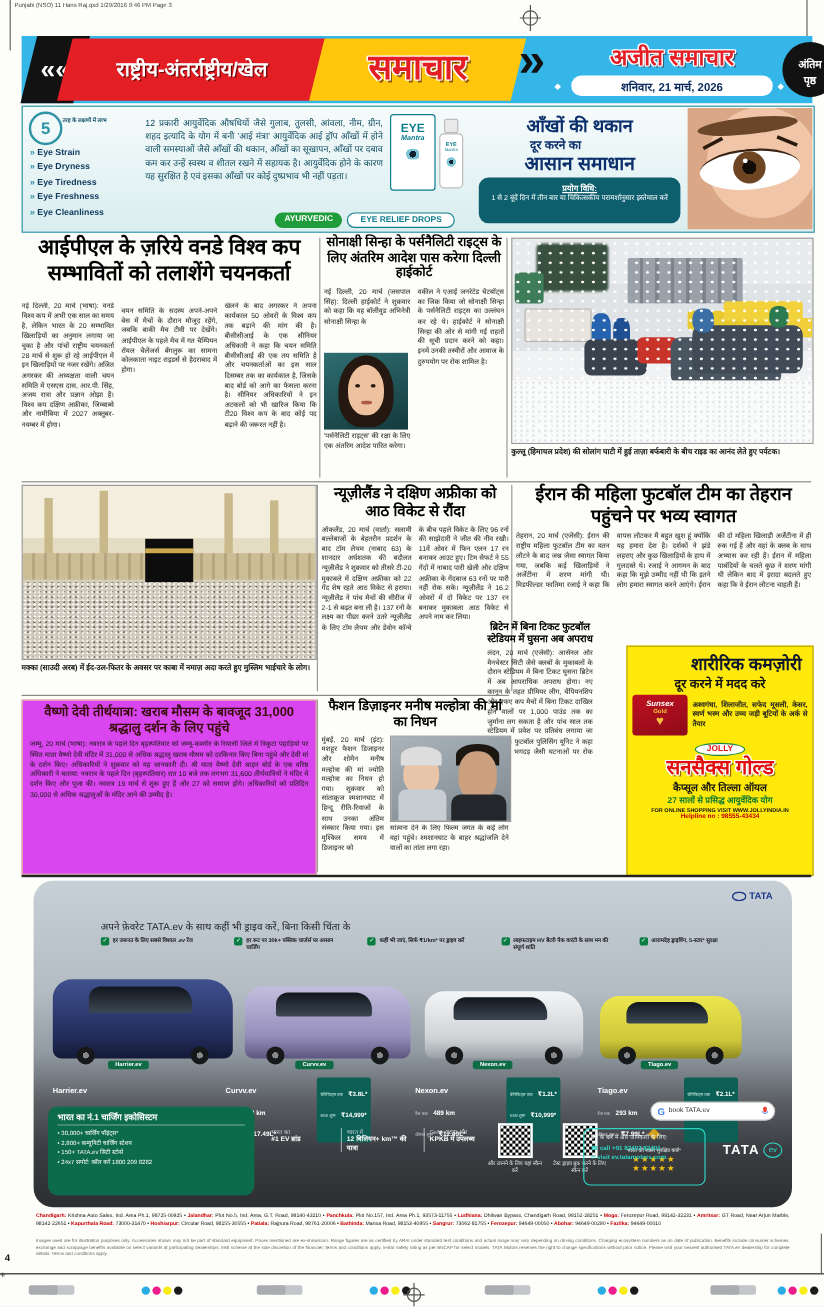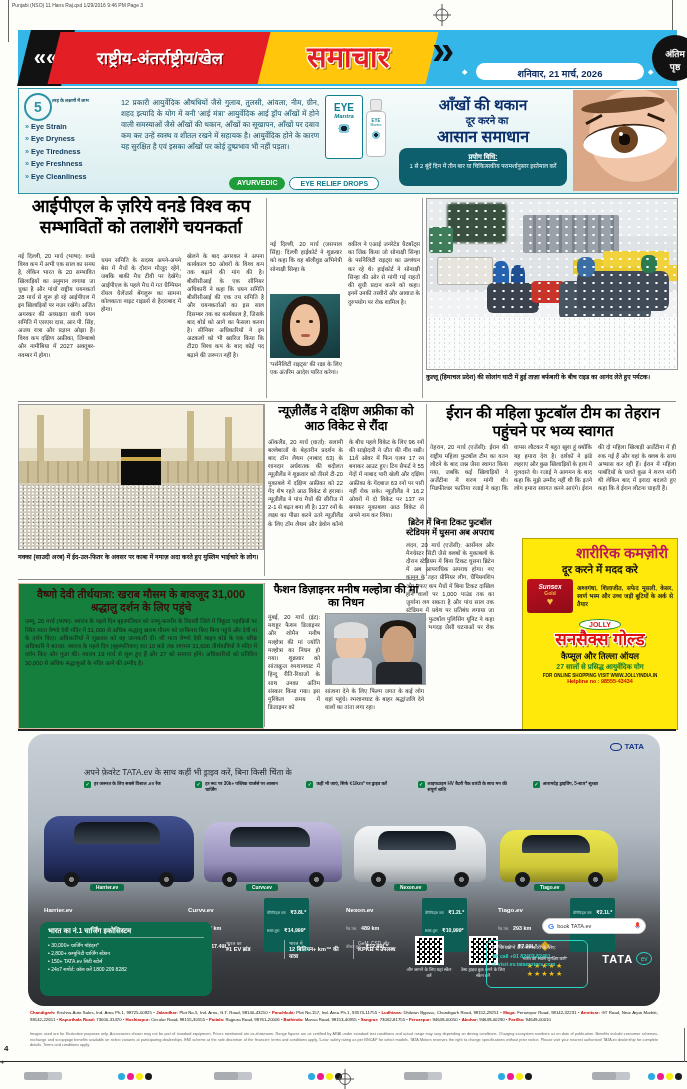--- a/index.html
+++ b/index.html
@@ -78,20 +78,21 @@
     <div class="abs blkblk skew" style="left:6px;top:0;width:44px;height:56px;color:#fff;font-size:22px;font-weight:800;text-align:center;line-height:56px;">
         <span class="unskew">««</span>
       </div>
     <div class="abs redblk skew" style="left:36px;top:2px;width:212px;height:52px;">
       <span class="unskew ct" style="color:#fff;font-size:16.5px;font-weight:800;line-height:52px;text-shadow:1px 1px 0 #6d0000;">राष्ट्रीय-अंतर्राष्ट्रीय/खेल</span>
     </div>
     <div class="abs yelblk skew" style="left:246px;top:2px;width:168px;height:52px;">
       <span class="unskew ct outline-w" style="color:#e31e25;font-size:29px;font-weight:900;line-height:50px;">समाचार</span>
     </div>
     <div class="abs" style="left:414px;top:-2px;font-size:40px;font-weight:900;color:#121212;">»</div>
+    <div class="abs ct outline-w" style="left:458px;top:4px;width:168px;color:#e31e25;font-size:19px;font-weight:900;">अजीत समाचार</div>
     <div class="abs" style="left:458px;top:33px;width:168px;height:17px;background:#fff;border-radius:9px;text-align:center;">
       <span style="color:#0a2a5e;font-size:9.5px;font-weight:700;line-height:17px;">शनिवार, 21 मार्च, 2026</span>
     </div>
     <div class="abs" style="left:444px;top:38px;color:#fff;font-size:7px;">◆</div>
     <div class="abs" style="left:630px;top:38px;color:#fff;font-size:7px;">◆</div>
     <div class="abs" style="left:634px;top:5px;width:46px;height:46px;background:#121212;border-radius:50%;text-align:center;color:#fff;">
       <div style="font-size:9px;font-weight:700;margin-top:12px;">अंतिम</div>
       <div style="font-size:9px;font-weight:700;">पृष्ठ</div>
     </div>
   </div>
@@ -116,21 +117,21 @@
     <div class="abs" style="left:347px;top:10px;width:20px;height:58px;">
       <div style="width:10px;height:10px;background:#e9e9e9;border:0.5px solid #bbb;margin:0 auto;border-radius:2px;"></div>
       <div style="width:18px;height:44px;background:#fff;border:0.5px solid #bbb;border-radius:4px;margin:0 auto;text-align:center;">
         <div style="font-size:4.5px;font-weight:800;color:#0e7d8c;margin-top:6px;">EYE</div>
         <div style="font-size:3.5px;color:#0e7d8c;">Mantra</div>
         <div style="width:8px;height:8px;margin:4px auto 0;border-radius:50%;background:radial-gradient(circle,#123 0 30%,#7ec4d6 31% 70%,#fff 71%);"></div>
       </div>
     </div>
 
     <div class="abs ct" style="left:376px;top:5px;width:176px;color:#0b2f6b;font-size:15px;font-weight:800;">आँखों की थकान</div>
-    <div class="abs ct" style="left:380px;top:24px;width:176px;color:#0b2f6b;font-size:10px;font-weight:700;">दूर करने का</div>
+    <div class="abs ct" style="left:356px;top:24px;width:176px;color:#0b2f6b;font-size:10px;font-weight:700;">दूर करने का</div>
     <div class="abs ct" style="left:376px;top:36px;width:176px;color:#0b2f6b;font-size:16px;font-weight:900;">आसान समाधान</div>
     <div class="abs tealbox ct" style="left:380px;top:59px;width:168px;height:38px;">
       <div style="font-size:6.8px;font-weight:800;margin-top:4px;text-decoration:underline;">प्रयोग विधि:</div>
       <div style="font-size:5.9px;line-height:1.4;padding:1px 6px;">1 से 2 बूंदें दिन में तीन बार या चिकित्सकीय परामर्शानुसार इस्तेमाल करें</div>
     </div>
 
     <div class="abs clip" style="left:554px;top:1px;width:104px;height:101px;background:radial-gradient(circle at 60% 45%,#f0c5a8 0 55%,#dba887 56% 100%);">
       <div class="abs" style="left:8px;top:8px;width:84px;height:14px;background:#6b4629;border-radius:50%;transform:rotate(-6deg);"></div>
       <div class="abs" style="left:10px;top:34px;width:84px;height:32px;background:#fff;border-radius:50%;transform:rotate(-5deg);border-top:2.5px solid #3a2413;"></div>
       <div class="abs" style="left:38px;top:36px;width:27px;height:27px;border-radius:50%;background:radial-gradient(circle,#120b06 0 30%,#6e4522 31% 75%,#3a2413 76%);"></div>
@@ -151,20 +152,21 @@
       <div class="bodyt clip" style="width:78px;height:146px;">नई दिल्ली, 20 मार्च (भाषा): वनडे विश्व कप में अभी एक साल का समय है, लेकिन भारत के 20 सम्भावित खिलाड़ियों का अनुमान लगाया जा चुका है और पांचों राष्ट्रीय चयनकर्ता 28 मार्च से शुरू हो रहे आईपीएल में इन खिलाड़ियों पर नजर रखेंगे। अजित अगरकर की अध्यक्षता वाली चयन समिति में एसएस दास, आर.पी. सिंह, अजय रात्रा और प्रज्ञान ओझा हैं। विश्व कप दक्षिण अफ्रीका, जिम्बाब्वे और नामीबिया में 2027 अक्तूबर-नवम्बर में होगा।</div>
       <div style="width:80px;">
         <div class="bodyt clip" style="width:80px;height:58px;margin-top:4px;">चयन समिति के सदस्य अपने-अपने बेस में मैचों के दौरान मौजूद रहेंगे, जबकि बाकी मैच टीवी पर देखेंगे। आईपीएल के पहले मैच में गत चैम्पियन रॉयल चैलेंजर्स बेंगलुरू का सामना कोलकाता नाइट राइडर्स से हैदराबाद में होगा।</div>
       </div>
       <div class="bodyt clip" style="width:78px;height:146px;">खेलने के बाद अगरकर ने अपना कार्यकाल 50 ओवरों के विश्व कप तक बढ़ाने की मांग की है। बीसीसीआई के एक सीनियर अधिकारी ने कहा कि चयन समिति बीसीसीआई की एक तय समिति है और चयनकर्ताओं का इस साल दिसम्बर तक का कार्यकाल है, जिसके बाद बोर्ड को आगे का फैसला करना है। सीनियर अधिकारियों ने इन अटकलों को भी खारिज किया कि टी20 विश्व कप के बाद कोई पद बढ़ाने की जरूरत नहीं है।</div>
     </div>
   </div>
   <div class="abs rule-v" style="left:266px;top:198px;height:200px;"></div>
 
   <div class="abs" style="left:270px;top:196px;width:150px;height:204px;">
+    <div class="hl xb ct" style="font-size:10.8px;">सोनाक्षी सिन्हा के पर्सनैलिटी राइट्स के लिए अंतरिम आदेश पास करेगा दिल्ली हाईकोर्ट</div>
     <div class="abs" style="left:0;top:44px;width:150px;height:160px;display:flex;gap:6px;">
       <div style="width:72px;">
         <div class="bodyt clip" style="height:52px;">नई दिल्ली, 20 मार्च (जसपाल सिंह): दिल्ली हाईकोर्ट ने शुक्रवार को कहा कि वह बॉलीवुड अभिनेत्री सोनाक्षी सिन्हा के</div>
         <div class="clip" style="width:70px;height:64px;background:linear-gradient(160deg,#2e6e72,#14393c);position:relative;margin:2px 0;">
           <div style="position:absolute;left:12px;top:2px;width:46px;height:60px;background:#241811;border-radius:50% 50% 40% 40%;"></div>
           <div style="position:absolute;left:20px;top:10px;width:30px;height:42px;background:#eec29e;border-radius:50% 50% 45% 45%;"></div>
           <div style="position:absolute;left:26px;top:26px;width:4px;height:2.5px;background:#2a1a0d;border-radius:50%;"></div>
           <div style="position:absolute;left:39px;top:26px;width:4px;height:2.5px;background:#2a1a0d;border-radius:50%;"></div>
           <div style="position:absolute;left:31px;top:40px;width:9px;height:3px;background:#b05a4a;border-radius:40%;"></div>
         </div>
@@ -223,41 +225,41 @@
     <div class="hl xb ct" style="font-size:15px;">ईरान की महिला फुटबॉल टीम का तेहरान पहुंचने पर भव्य स्वागत</div>
     <div class="bodyt cols3 clip" style="margin-top:4px;height:72px;">तेहरान, 20 मार्च (एजेंसी): ईरान की राष्ट्रीय महिला फुटबॉल टीम का वतन लौटने के बाद जश्न जैसा स्वागत किया गया, जबकि कई खिलाड़ियों ने अर्जेंटीना में शरण मांगी थी। मिडफील्डर फातिमा रजाई ने कहा कि वापस लौटकर मैं बहुत खुश हूं क्योंकि यह हमारा देश है। दर्शकों ने झंडे लहराए और कुछ खिलाड़ियों के हाथ में गुलदस्ते थे। रजाई ने आगमन के बाद कहा कि मुझे उम्मीद नहीं थी कि इतने लोग हमारा स्वागत करने आएंगे। ईरान की दो महिला खिलाड़ी अर्जेंटीना में ही रुक गई हैं और वहां के क्लब के साथ अभ्यास कर रही हैं। ईरान में महिला पाबंदियों के चलते कुछ ने शरण मांगी थी लेकिन बाद में इरादा बदलते हुए कहा कि वे ईरान लौटना चाहती हैं।</div>
   </div>
 
   <div class="abs" style="left:406px;top:518px;width:88px;height:210px;">
     <div class="hl xb ct" style="font-size:8.3px;">ब्रिटेन में बिना टिकट फुटबॉल स्टेडियम में घुसना अब अपराध</div>
     <div class="bodyt clip" style="margin-top:3px;height:172px;">लंदन, 20 मार्च (एजेंसी): आर्सेनल और मैनचेस्टर सिटी जैसे क्लबों के मुकाबलों के दौरान स्टेडियम में बिना टिकट घुसना ब्रिटेन में अब आपराधिक अपराध होगा। नए कानून के तहत प्रीमियर लीग, चैंपियनशिप और एफए कप मैचों में बिना टिकट दाखिल होने वालों पर 1,000 पाउंड तक का जुर्माना लग सकता है और पांच साल तक स्टेडियम में प्रवेश पर प्रतिबंध लगाया जा सकता है। फुटबॉल पुलिसिंग यूनिट ने कहा कि इससे भगदड़ जैसी घटनाओं पर रोक लगेगी।</div>
   </div>
 
   <div class="abs sunsex ct" style="left:522px;top:538px;width:154px;height:190px;">
-    <div style="color:#be185d;font-size:14.5px;font-weight:900;margin-top:3px;padding-left:44px;">शारीरिक कमज़ोरी</div>
+    <div style="color:#0f172a;font-size:14.5px;font-weight:900;margin-top:3px;padding-left:44px;">शारीरिक कमज़ोरी</div>
     <div style="color:#111;font-size:10.5px;font-weight:800;">दूर करने में मदद करे</div>
     <div style="display:flex;gap:4px;margin:3px 4px 0;align-items:center;">
       <div style="flex:0 0 46px;height:34px;background:linear-gradient(160deg,#c01020,#8e0b18);border-radius:3px;color:#fff;position:relative;">
         <div style="font-size:6.5px;font-weight:800;font-style:italic;margin-top:4px;">Sunsex</div>
         <div style="font-size:5px;color:#f3c13e;font-weight:700;">Gold</div>
         <div style="font-size:11px;color:#f3c13e;line-height:1;">♥</div>
       </div>
       <div class="jt" style="font-size:6px;font-weight:700;color:#222;line-height:1.35;">अश्वगंधा, शिलाजीत, सफेद मूसली, केसर, स्वर्ण भस्म और उच्च जड़ी बूटियों के अर्क से तैयार</div>
     </div>
     <div style="margin-top:3px;display:inline-block;background:#fff;border:1.5px solid #1c8a3c;border-radius:50%;padding:1px 9px;color:#e01010;font-size:7px;font-weight:900;">JOLLY</div>
     <div class="outline-w" style="color:#e01010;font-size:17px;font-weight:900;line-height:1.1;">सनसैक्स गोल्ड</div>
     <div style="color:#111;font-size:8.5px;font-weight:800;">कैप्सूल और तिल्ला ऑयल</div>
     <div style="color:#0c7a2e;font-size:7px;font-weight:800;margin-top:1px;">27 सालों से प्रसिद्ध आयुर्वेदिक योग</div>
     <div style="color:#111;font-size:4.6px;font-weight:700;margin-top:2px;">FOR ONLINE SHOPPING VISIT WWW.JOLLYINDIA.IN</div>
     <div style="color:#c40000;font-size:5.4px;font-weight:800;">Helpline no : 98555-43434</div>
   </div>
 
   <div class="abs rule-h" style="left:18px;top:579px;width:406px;"></div>
 
-  <div class="abs" style="left:18px;top:583px;width:244px;height:144px;background:#15803d;border:0.5px solid #e5b9a2;padding:0;">
+  <div class="abs" style="left:18px;top:583px;width:244px;height:144px;background:#d946ef;border:0.5px solid #e5b9a2;padding:0;">
     <div class="hl xb ct" style="font-size:10.8px;color:#3a0d0d;margin-top:4px;padding:0 6px;">वैष्णो देवी तीर्थयात्रा: खराब मौसम के बावजूद 31,000 श्रद्धालु दर्शन के लिए पहुंचे</div>
     <div class="bodyt clip" style="margin:4px 6px 0;height:102px;">जम्मू, 20 मार्च (भाषा): नवरात्र के पहले दिन बृहस्पतिवार को जम्मू-कश्मीर के रियासी जिले में त्रिकुटा पहाड़ियों पर स्थित माता वैष्णो देवी मंदिर में 31,000 से अधिक श्रद्धालु खराब मौसम को दरकिनार किए बिना पहुंचे और देवी मां के दर्शन किए। अधिकारियों ने शुक्रवार को यह जानकारी दी। श्री माता वैष्णो देवी श्राइन बोर्ड के एक वरिष्ठ अधिकारी ने बताया: नवरात्र के पहले दिन (बृहस्पतिवार) रात 10 बजे तक लगभग 31,600 तीर्थयात्रियों ने मंदिर में दर्शन किए और पूजा की। नवरात्र 19 मार्च से शुरू हुए हैं और 27 को समाप्त होंगे। अधिकारियों को प्रतिदिन 30,000 से अधिक श्रद्धालुओं के मंदिर आने की उम्मीद है।</div>
   </div>
   <div class="abs rule-v" style="left:264px;top:583px;height:144px;"></div>
 
   <div class="abs" style="left:268px;top:583px;width:156px;height:144px;">
     <div class="hl xb ct" style="font-size:11px;">फैशन डिज़ाइनर मनीष मल्होत्रा की मां का निधन</div>
     <div style="display:flex;gap:5px;margin-top:4px;">
       <div class="bodyt clip" style="width:52px;height:108px;">मुंबई, 20 मार्च (इंट): मशहूर फैशन डिजाइनर और शोमैन मनीष मल्होत्रा की मां ज्योति मल्होत्रा का निधन हो गया। शुक्रवार को सांताक्रूज श्मशानघाट में हिन्दू रीति-रिवाजों के साथ उनका अंतिम संस्कार किया गया। इस मुश्किल समय में डिजाइनर को</div>
       <div style="width:99px;">

